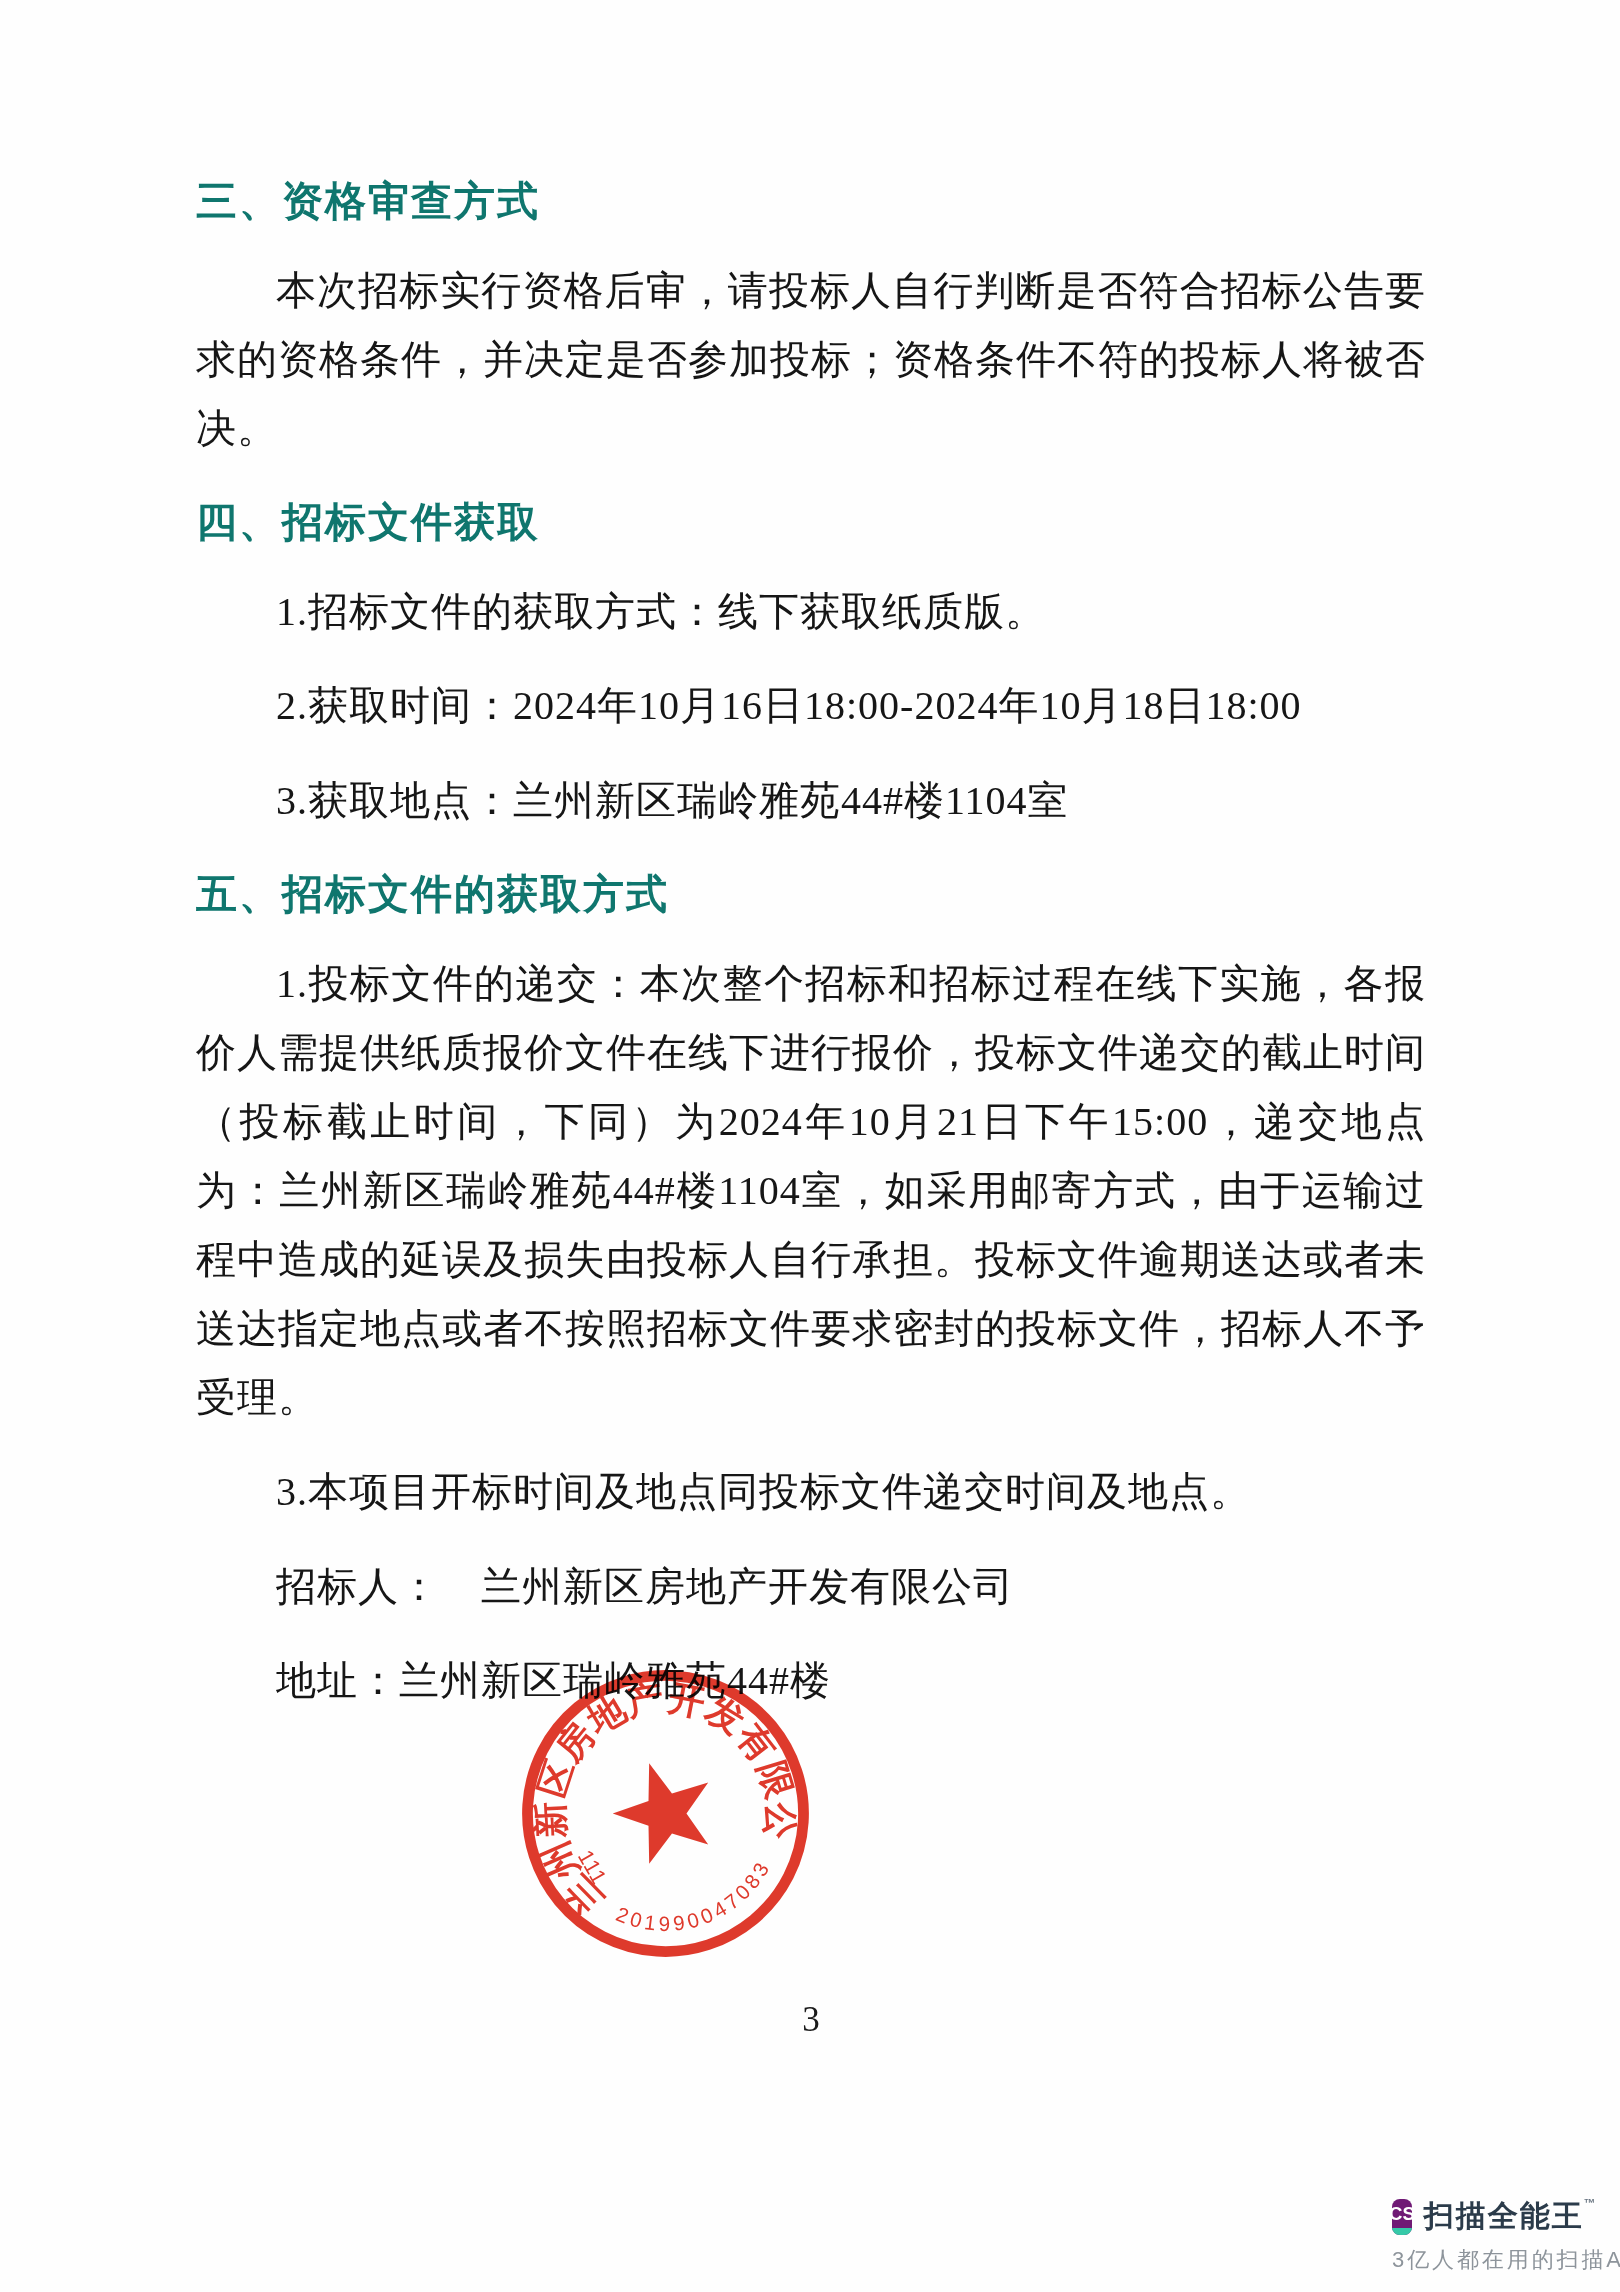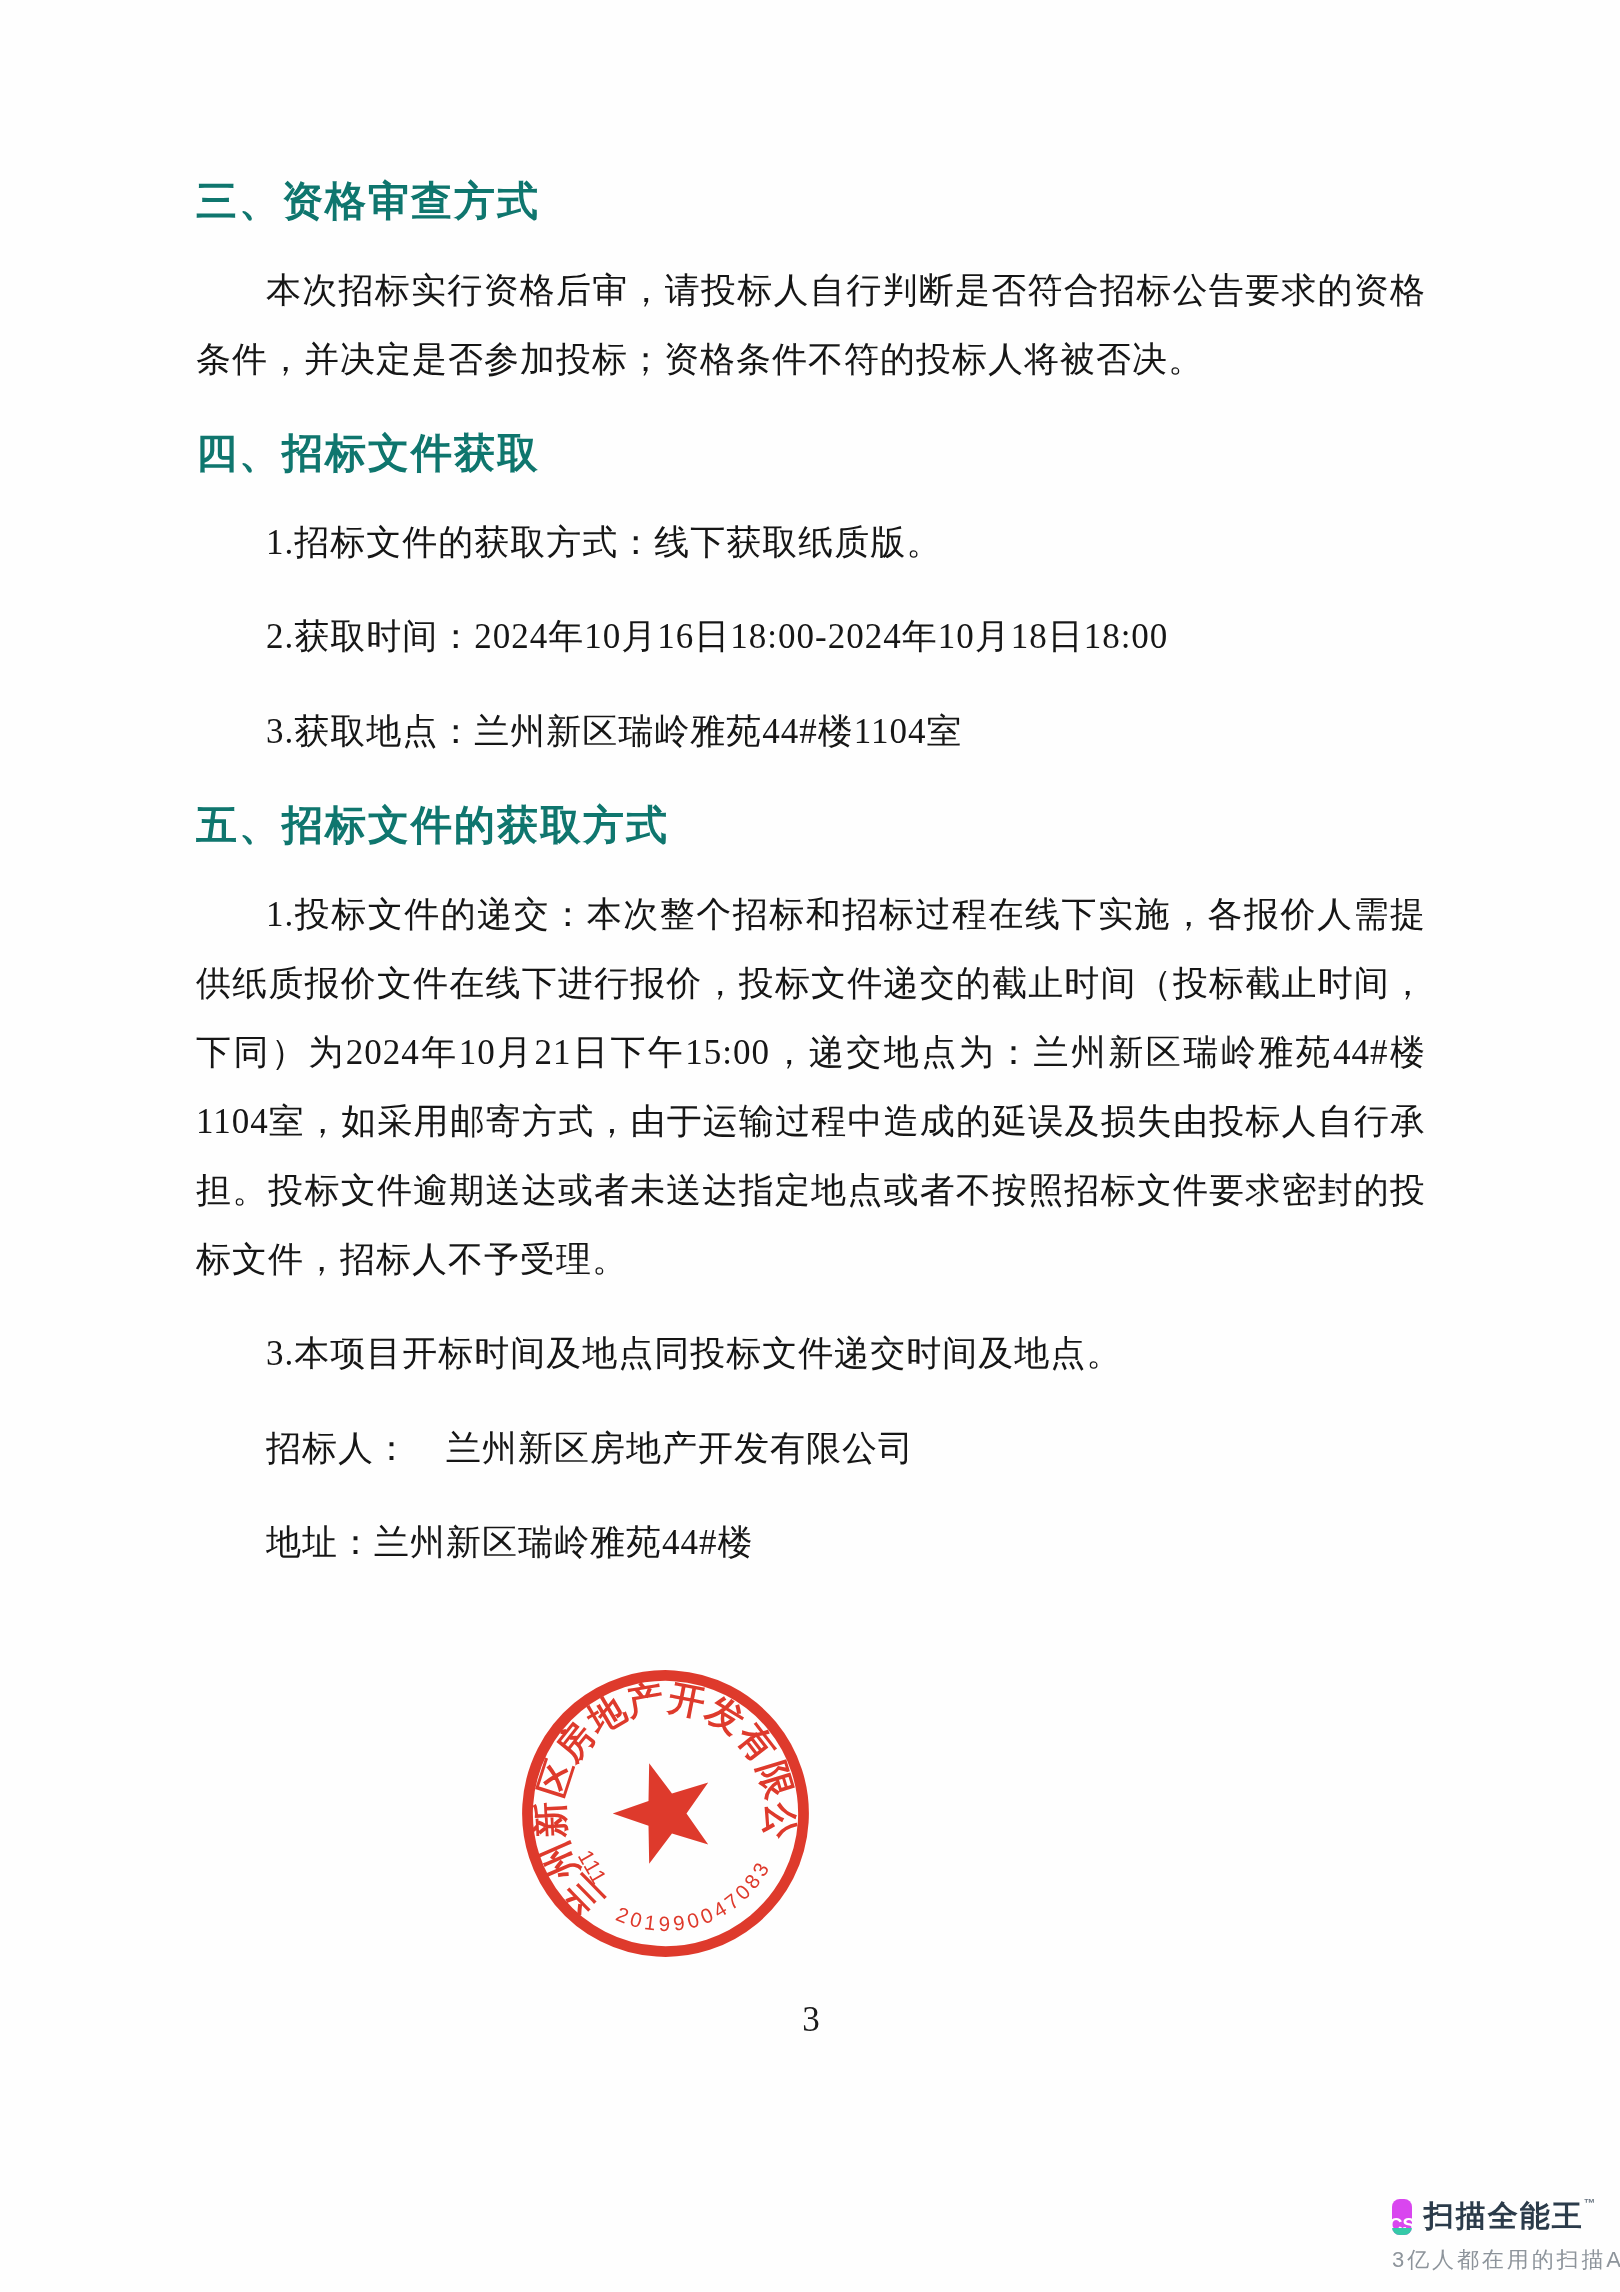--- a/index.html
+++ b/index.html
@@ -21,21 +21,21 @@
     font-family:"Liberation Sans","DejaVu Sans",sans-serif;
     font-weight:bold;
     font-size:41px;
     line-height:69px;
     margin:23.5px 0 19.6px 0;
     color:#0f766e;
     letter-spacing:2px;
   }
   .section-heading:first-child{margin-top:0;}
   .para{
-    font-size:35px;
+    font-size:40px;
     line-height:69px;
     margin:0 0 25.5px 0;
     text-indent:2em;
     text-align:justify;
     text-align-last:left;
     letter-spacing:1px;
   }
   .page-number{
     position:absolute;
     left:196px;top:2000px;
@@ -57,24 +57,24 @@
     position:absolute;
     left:1392px;top:2196px;
     width:206px;
   }
   .scanner-top{
     display:flex;align-items:center;gap:11.8px;
   }
   .cs-logo{
     position:relative;
     width:20px;height:36px;
-    background:#d946ef;
+    background:#701a75;
     border-radius:7.8px;
     overflow:hidden;
-    display:flex;align-items:flex-end;justify-content:center;
+    display:flex;align-items:center;justify-content:center;
     flex:0 0 auto;
   }
   .cs-logo .cs-text{
     color:#ffffff;
     font-family:"Liberation Sans","DejaVu Sans",sans-serif;
     font-weight:bold;
     font-size:18.6px;
     line-height:1;
     margin-top:-3.9px;
     letter-spacing:0px;

